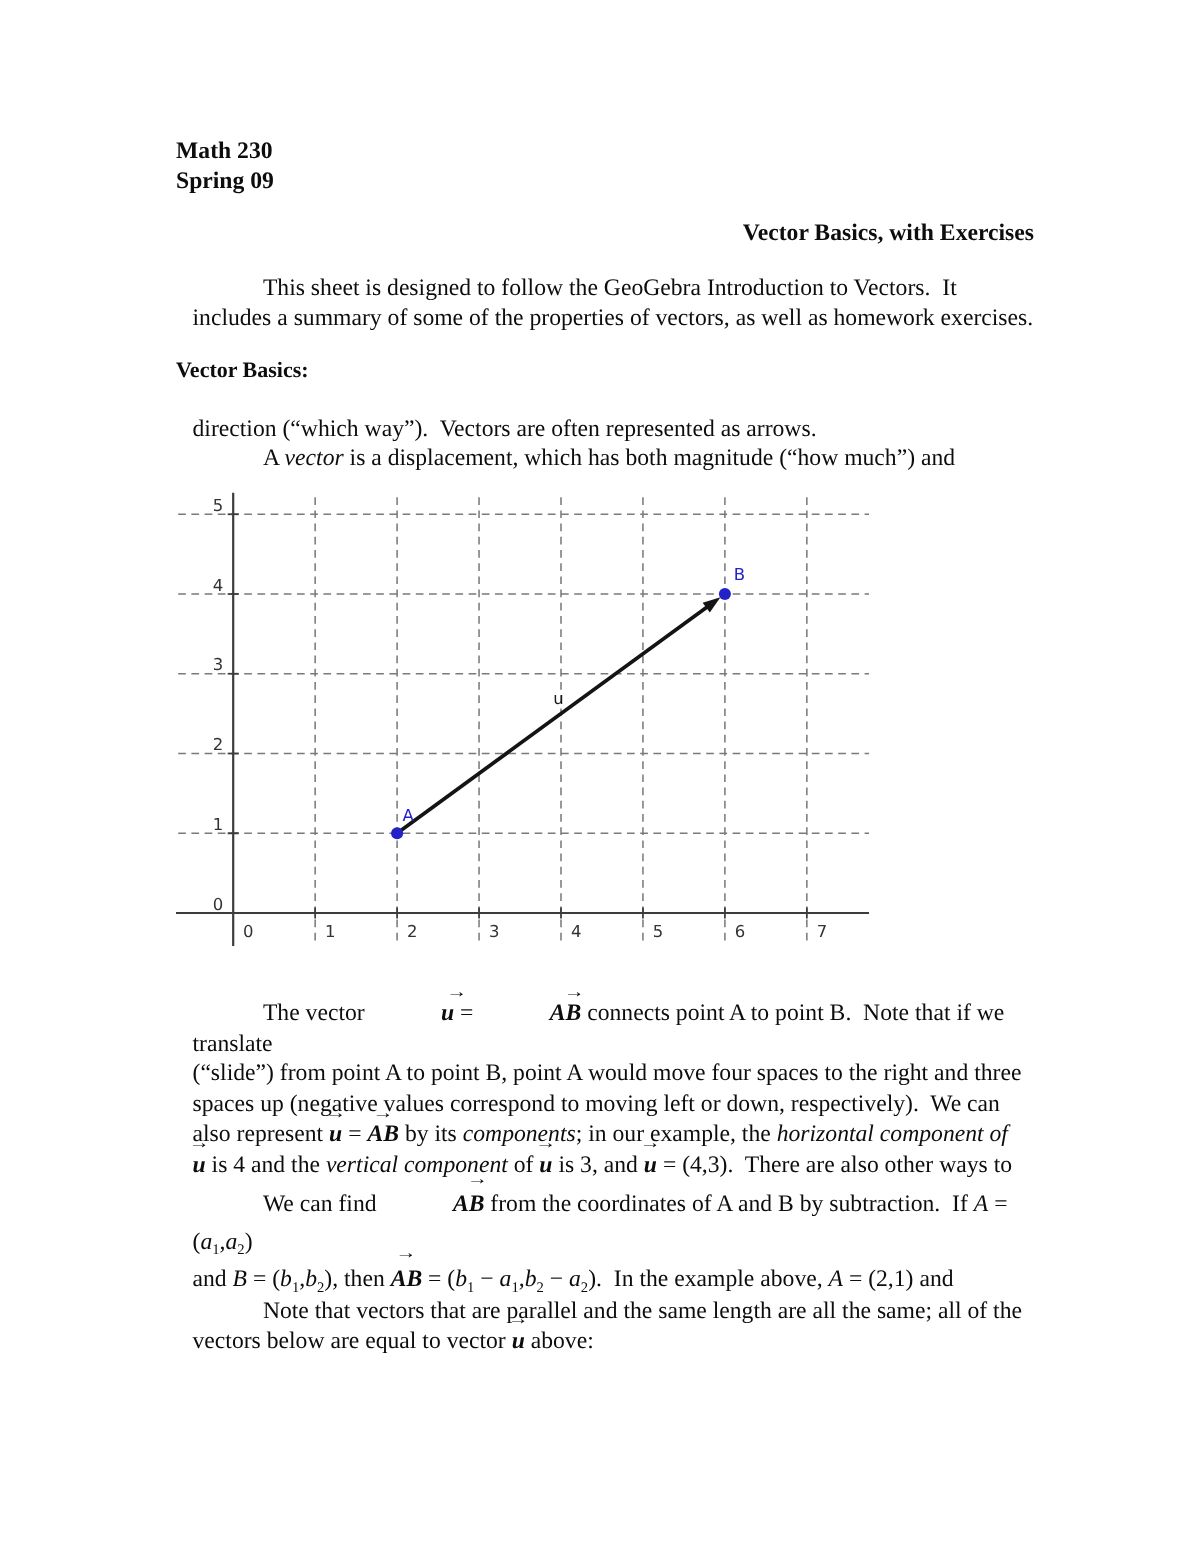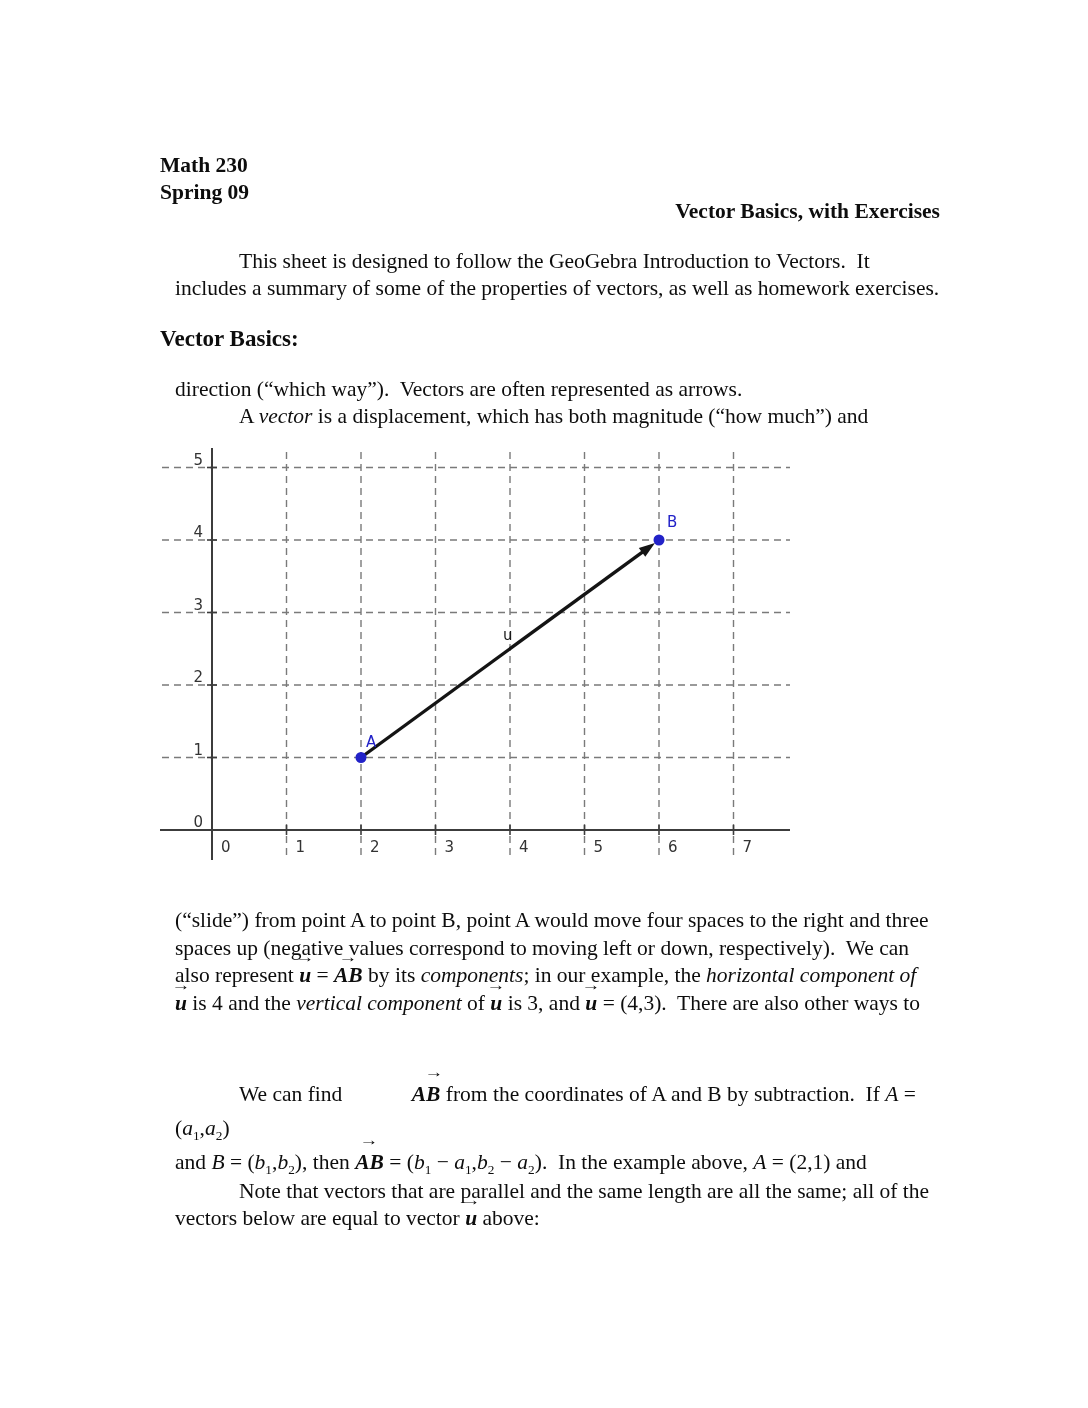--- a/index.html
+++ b/index.html
@@ -9,23 +9,23 @@
     --tick:#333333;
     --ink:#0d0d0d;
     --vec:#141414;
   }
   html,body{margin:0;padding:0;background:#ffffff;}
   .page{
     position:relative;width:1088px;height:1408px;background:#ffffff;
     font-family:"Liberation Serif",serif;color:var(--ink);overflow:hidden;
   }
   .block{position:absolute;left:160px;width:780px;}
-  .hdr{top:124px;font-weight:bold;font-size:21.5px;line-height:27px;margin-top:28px;}
+  .hdr{top:124px;font-weight:bold;font-size:21.5px;line-height:27px;}
   .title{top:199px;text-align:right;font-weight:bold;font-size:21.5px;}
-  .heading{top:326px;font-weight:bold;font-size:23px;}
+  .heading{top:326px;font-weight:bold;font-size:20px;}
   .para{font-size:21.5px;line-height:27px;margin-left:15px;}
   #p-intro{top:248px;}
   #p-def{top:376px;}
   #p-ab{top:907px;line-height:27.5px;}
   #p-sub{top:1077px;line-height:34px;}
   #p-par{top:1178px;}
   .line{white-space:pre-wrap;}
   .line.indent{text-indent:64px;}
   .it{font-style:italic;}
   sub{font-size:0.62em;line-height:0;}
@@ -120,20 +120,21 @@
         <polygon points="494.96130689853555,98.94770385761248 485.27996321722304,112.8229186135833 478.79501473047554,103.93779379036151" class="vec-head"></polygon>
         <text x="343" y="195.75" class="veclabel">u</text>
         <circle cx="201" cy="313.5" r="5.5" class="pt"></circle>
         <text x="206" y="302.5" class="ptlabel">A</text>
         <circle cx="499" cy="96" r="5.5" class="pt"></circle>
         <text x="507" y="83" class="ptlabel">B</text>
       </svg>
   </figure>
 
   <div class="block para" id="p-ab">
+      <div class="line indent"><span>The vector </span><span class="vec">u</span><span> = </span><span class="vec">AB</span><span> connects point A to point B.  Note that if we translate</span></div>
       <div class="line"><span>(“slide”) from point A to point B, point A would move four spaces to the right and three</span></div>
       <div class="line"><span>spaces up (negative values correspond to moving left or down, respectively).  We can</span></div>
       <div class="line"><span>also represent </span><span class="vec">u</span><span> = </span><span class="vec">AB</span><span> by its </span><span class="it">components</span><span>; in our example, the </span><span class="it">horizontal component of</span></div>
       <div class="line"><span class="vec">u</span><span> is 4 and the </span><span class="it">vertical component</span><span> of </span><span class="vec">u</span><span> is 3, and </span><span class="vec">u</span><span> = (4,3).  There are also other ways to</span></div>
     </div>
 
   <div class="block para" id="p-sub">
       <div class="line indent"><span>We can find </span><span class="vec">AB</span><span> from the coordinates of A and B by subtraction.  If </span><span class="it">A</span><span> = (</span><span class="it">a</span><sub>1</sub><span>,</span><span class="it">a</span><sub>2</sub><span>)</span></div>
       <div class="line"><span>and </span><span class="it">B</span><span> = (</span><span class="it">b</span><sub>1</sub><span>,</span><span class="it">b</span><sub>2</sub><span>), then </span><span class="vec">AB</span><span> = (</span><span class="it">b</span><sub>1</sub><span> − </span><span class="it">a</span><sub>1</sub><span>,</span><span class="it">b</span><sub>2</sub><span> − </span><span class="it">a</span><sub>2</sub><span>).  In the example above, </span><span class="it">A</span><span> = (2,1) and</span></div>
     </div>

